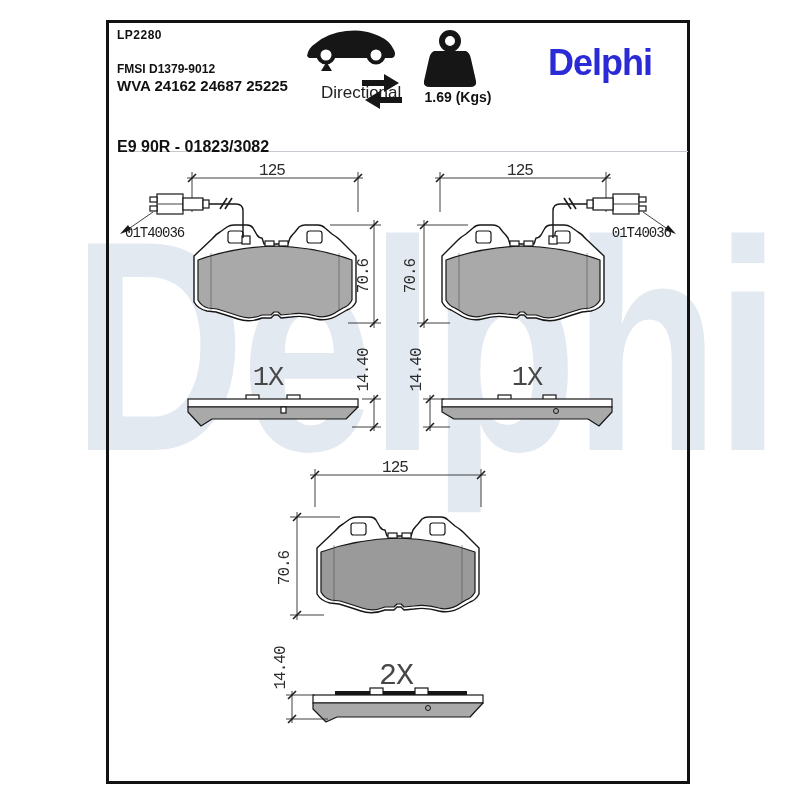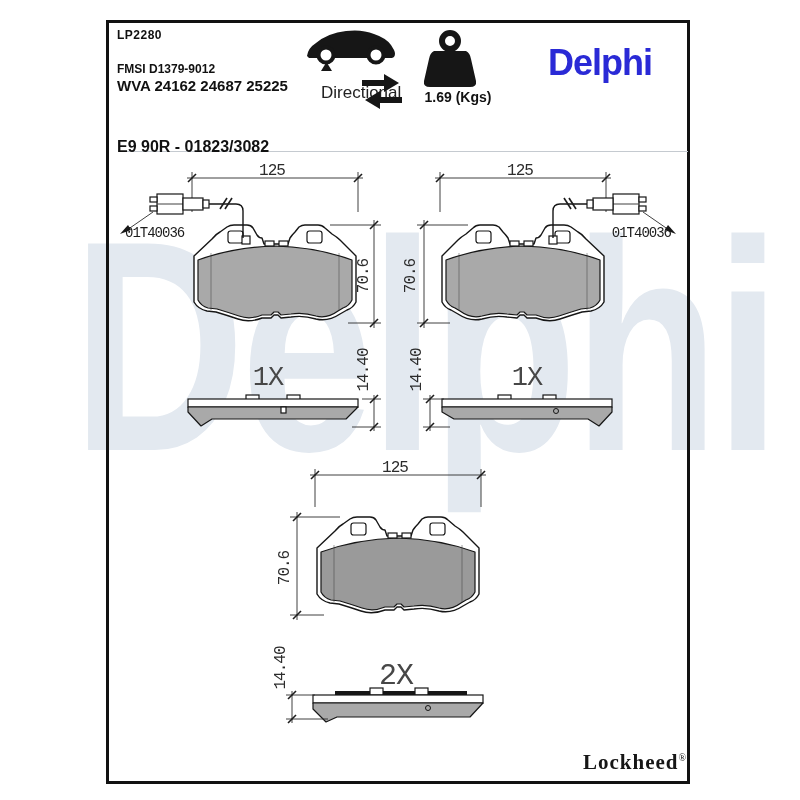--- a/index.html
+++ b/index.html
@@ -49,21 +49,20 @@
   <div class="frame"></div>
   <div class="divider"></div>
 
   <div class="hdr part">LP2280</div>
   <div class="hdr fmsi">FMSI D1379-9012</div>
   <div class="hdr wva">WVA 24162 24687 25225</div>
   <div class="hdr appr">E9 90R - 01823/3082</div>
   <div class="hdr dirlbl">Directional</div>
   <div class="hdr wtlbl">1.69 (Kgs)</div>
   <div class="hdr dlogo">Delphi</div>
-  <div class="hdr lockheed"><span>Lockheed</span><sup>®</sup></div>
 
   <svg class="icon" style="left:306px;top:28px" width="95" height="46" viewBox="0 0 95 46">
     <path fill="#161616" d="M1,28 Q2,20 10,15 Q22,5 40,3 Q56,1 68,6 Q80,10 85,17 L88,22 Q90,26 88,29 L86,30 L3,30 Z"></path>
     <circle cx="20" cy="27" r="7.5" fill="#fff" stroke="#161616" stroke-width="4"></circle>
     <circle cx="70" cy="27" r="7.5" fill="#fff" stroke="#161616" stroke-width="4"></circle>
     <polygon points="15,43 26,43 20.5,34" fill="#161616"></polygon>
   </svg>
 
   <svg class="icon" style="left:362px;top:72px" width="40" height="38" viewBox="0 0 40 38">
     <polygon fill="#161616" points="0,8 22,8 22,2 37,11 22,20 22,14 0,14"></polygon>

